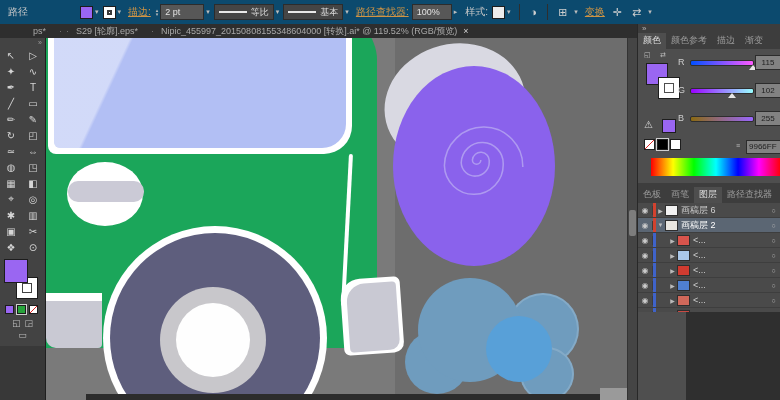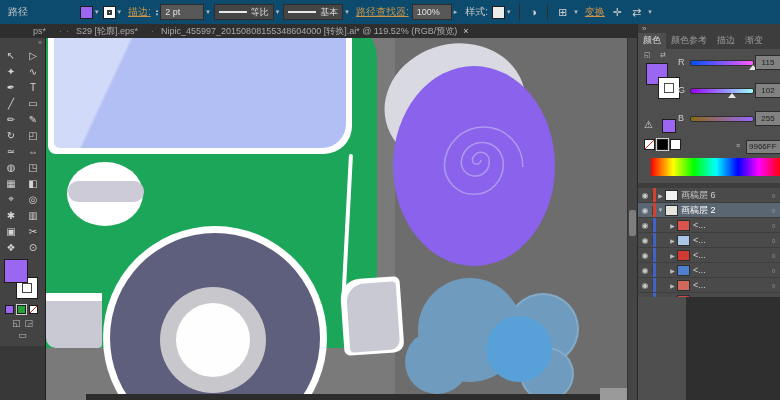--- a/index.html
+++ b/index.html
@@ -347,20 +347,30 @@
       <span class="tri-sw" id="sw-none"></span>
       <span class="tri-sw" id="sw-black"></span>
       <span class="tri-sw" id="sw-white"></span>
       <span id="hexlbl">≡</span>
       <span id="hexbox">9966FF</span>
       <div id="spectrum"></div>
     </div>
 
     <div class="dock-sep"></div>
 
+    <div class="ptabs">
+
+        <span class="ptab">色板</span>
+
+        <span class="ptab">画笔</span>
+
+        <span class="ptab active">图层</span>
+
+        <span class="ptab">路径查找器</span>
+      </div>
 
     <div id="layersbody">
 
         <div class="lrow">
           <span class="eye">◉</span>
           <span class="bar" style="background: rgb(210, 66, 47);"></span>
           <span style="width: 0px;"></span>
           <span class="tri">▶</span>
           <span class="thumb" style="background: rgb(242, 242, 242);"></span>
           <span class="lname">画稿层 6</span>

